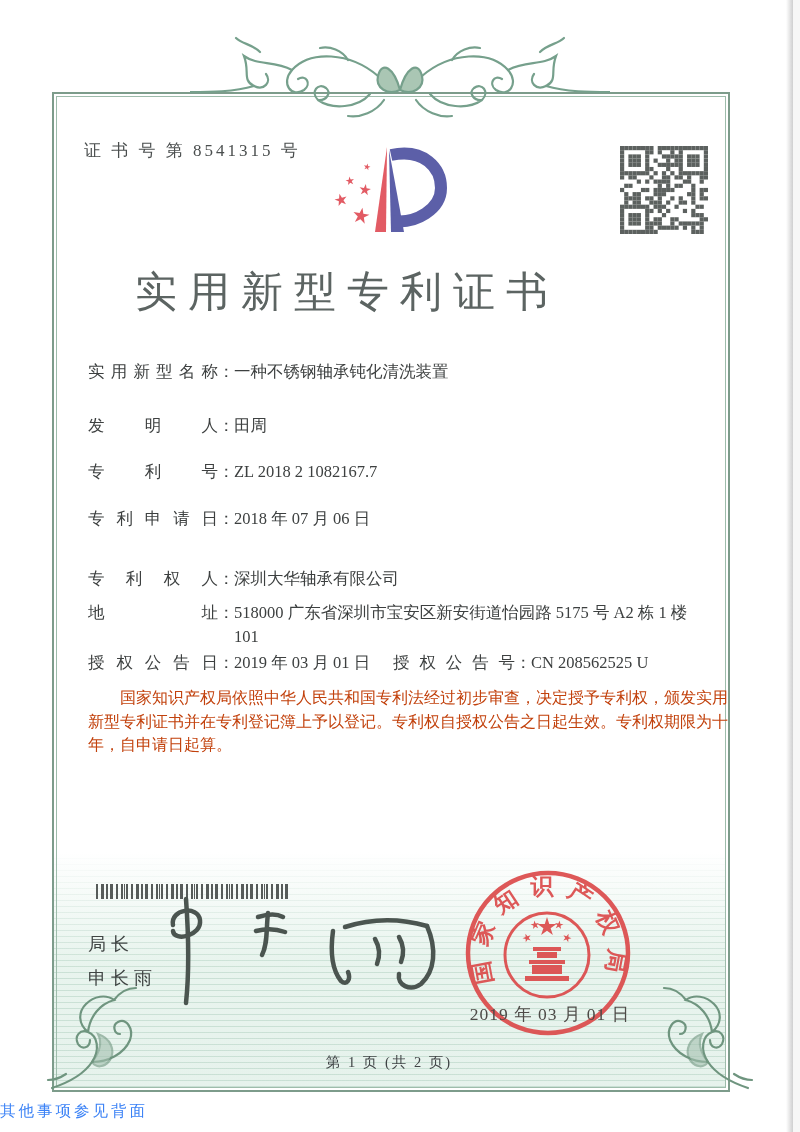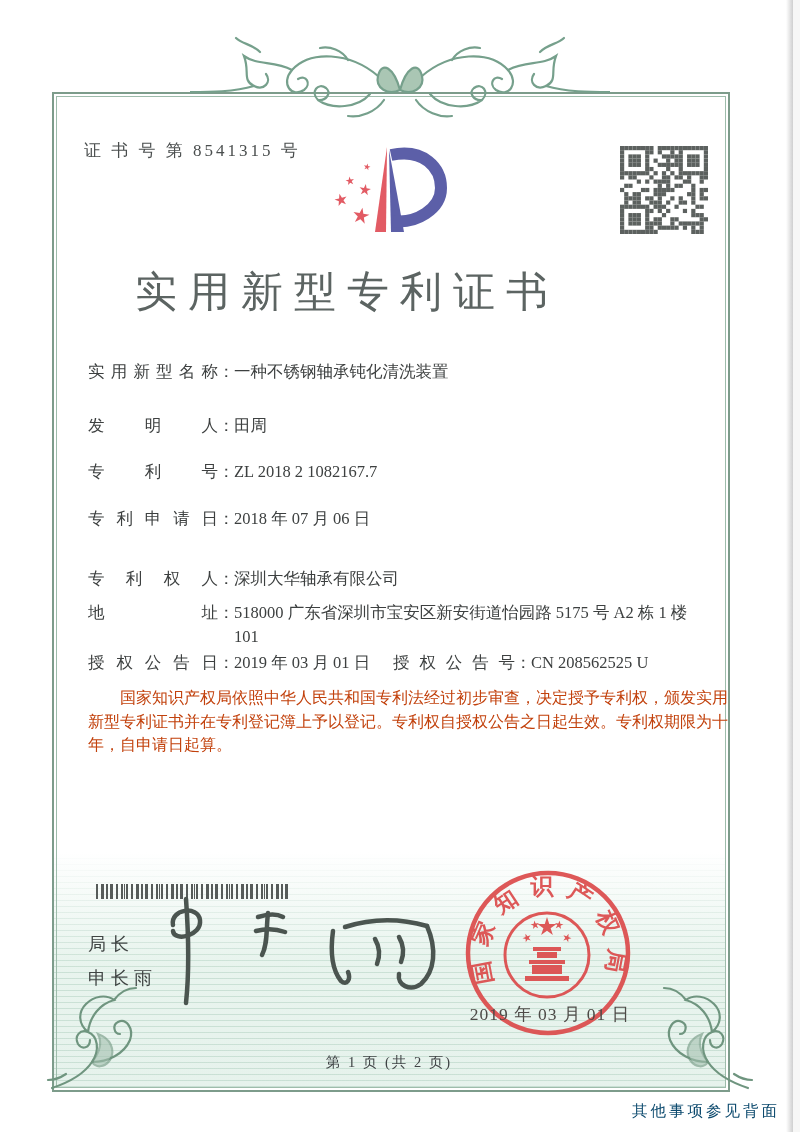--- a/index.html
+++ b/index.html
@@ -55,22 +55,22 @@
   .signoff-name{top:966px;}
 
   .signature{position:absolute;left:140px;top:893px;}
 
   .seal{position:absolute;left:437px;top:843px;opacity:.93;}
   .seal-date{position:absolute;left:455px;top:1002px;width:190px;text-align:center;
     font-size:17.5px;letter-spacing:1px;color:#4d4a47;}
 
   .page-info{position:absolute;left:52px;top:1053px;width:674px;text-align:center;
     font-size:14.5px;letter-spacing:2px;color:#3f4345;}
-  .back-note{position:absolute;left:0;top:1101px;width:780px;text-align:right;
-    font-size:15.5px;letter-spacing:3px;color:#0c4a6e;}
+  .back-note{position:absolute;left:0;top:1101px;width:780px;text-align:left;
+    font-size:15.5px;letter-spacing:3px;color:#3b82f6;}
 
   .orn{position:absolute;}
   svg{display:block;}
 </style>
 </head>
 <body>
 
 <div class="paper">
 
   <div class="guilloche"></div>

